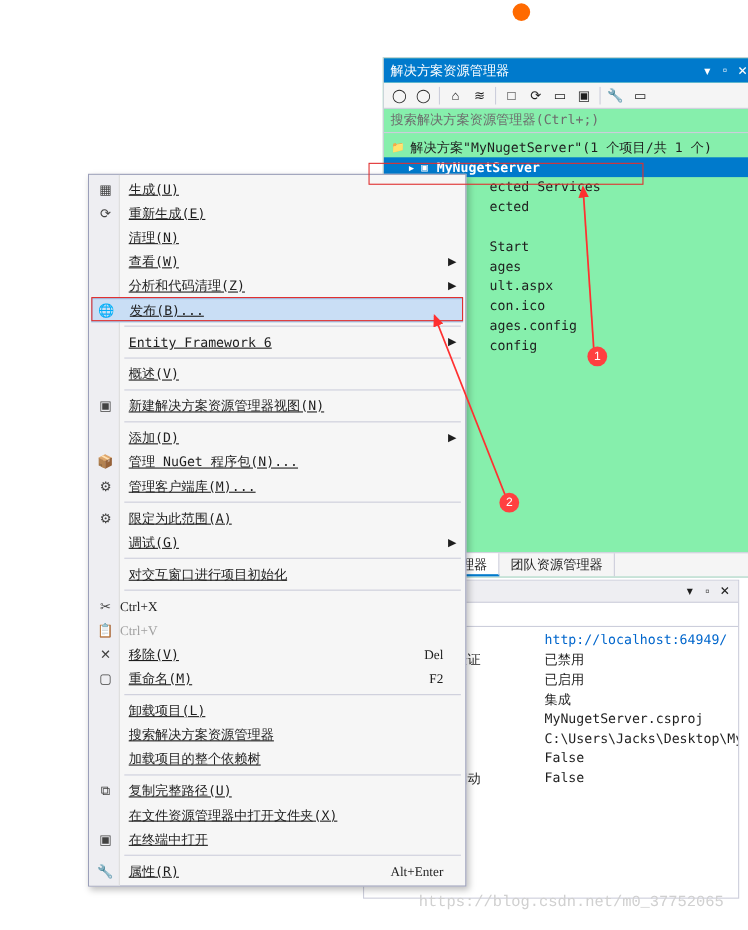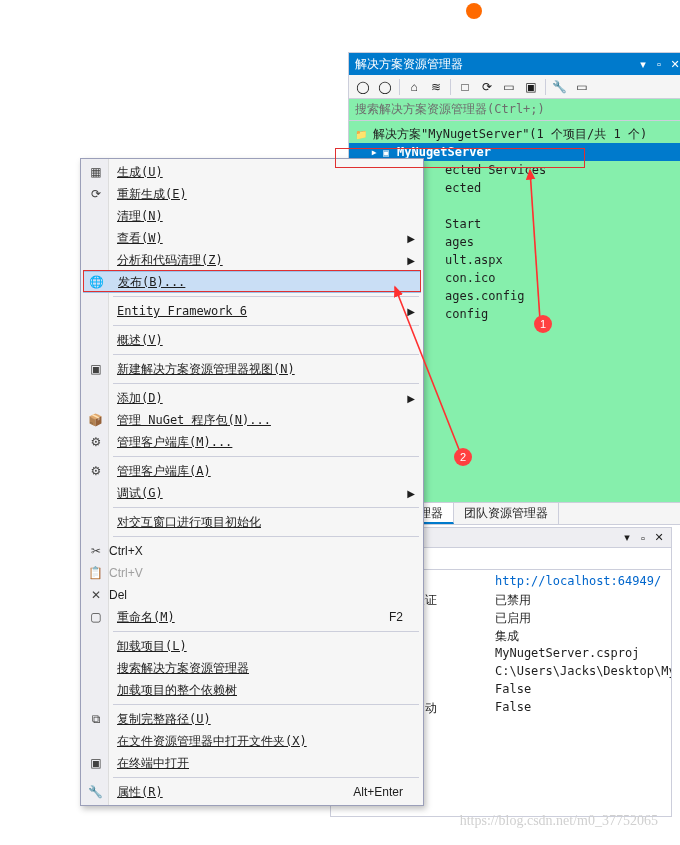--- a/index.html
+++ b/index.html
@@ -198,21 +198,21 @@
   }
   .ctx-label {
     flex: 1;
     padding-left: 8px;
     font-family: "Consolas","Microsoft YaHei",monospace;
     text-decoration: underline;
   }
   .ctx-shortcut {
     padding-right: 18px;
     color: #1e1e1e;
-    font-family: Liberation Sans, sans-serif;
+    font-family: Liberation Serif, serif;
   }
   .ctx-arrow {
     position: absolute;
     right: 6px;
     font-size: 10px;
     color: #1e1e1e;
   }
   .ctx-sep {
     height: 1px;
     background: #cccedb;
@@ -249,21 +249,21 @@
     pointer-events: none;
     overflow: visible;
   }
 
   .watermark {
     position: absolute;
     bottom: 16px;
     right: 22px;
     color: #d0d0d0;
     font-size: 14px;
-    font-family: Liberation Serif, serif;
+    font-family: Liberation Mono, monospace;
     pointer-events: none;
   }
   .orange-dot {
     position: absolute;
     top: 3px; left: 466px;
     width: 16px; height: 16px;
     border-radius: 50%;
     background: #ff6a00;
   }
 </style>
@@ -455,21 +455,21 @@
       <span class="ctx-icon">📦</span>
       <span class="ctx-label">管理 NuGet 程序包(N)...</span>
     </div>
     <div class="ctx-item">
       <span class="ctx-icon">⚙</span>
       <span class="ctx-label">管理客户端库(M)...</span>
     </div>
     <div class="ctx-sep"></div>
     <div class="ctx-item">
       <span class="ctx-icon">⚙</span>
-      <span class="ctx-label">管理客户端库(A)</span>
+      <span class="ctx-label">限定为此范围(A)</span>
     </div>
     <div class="ctx-item">
       <span class="ctx-icon"></span>
       <span class="ctx-label">调试(G)</span>
       <span class="ctx-arrow">▶</span>
     </div>
     <div class="ctx-sep"></div>
     <div class="ctx-item">
       <span class="ctx-icon"></span>
       <span class="ctx-label">对交互窗口进行项目初始化</span>
@@ -478,20 +478,21 @@
     <div class="ctx-item">
       <span class="ctx-icon">✂</span>
       <span class="ctx-shortcut">Ctrl+X</span>
     </div>
     <div class="ctx-item disabled">
       <span class="ctx-icon">📋</span>
       <span class="ctx-shortcut">Ctrl+V</span>
     </div>
     <div class="ctx-item">
       <span class="ctx-icon">✕</span>
+      <span class="ctx-label">移除(V)</span>
       <span class="ctx-shortcut">Del</span>
     </div>
     <div class="ctx-item">
       <span class="ctx-icon">▢</span>
       <span class="ctx-label">重命名(M)</span>
       <span class="ctx-shortcut">F2</span>
     </div>
     <div class="ctx-sep"></div>
     <div class="ctx-item">
       <span class="ctx-icon"></span>

